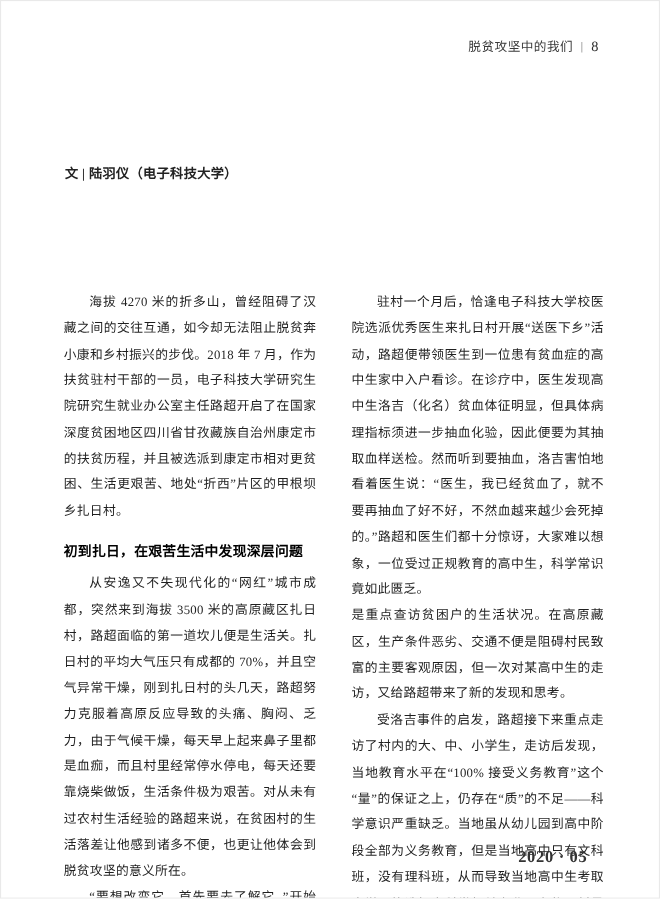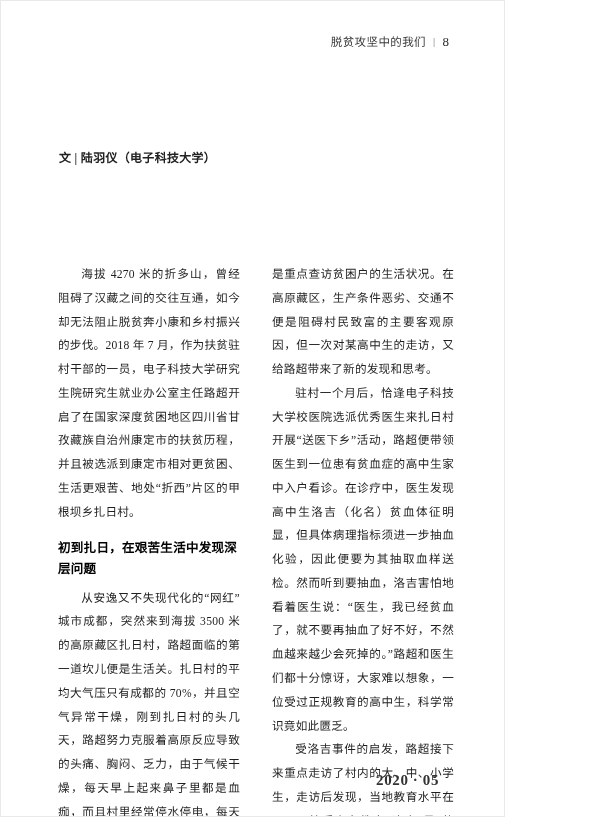--- a/index.html
+++ b/index.html
@@ -8,21 +8,21 @@
     padding: 0;
     background: #ffffff;
   }
   body {
     font-family: "Liberation Serif", "DejaVu Serif", serif;
     color: #1a1a1a;
   }
 
   .page {
     position: relative;
-    width: 505px;
+    width: 600px;
     height: 817px;
     box-sizing: border-box;
     background: #ffffff;
     border: 1px solid #e9e9e9;
     overflow: hidden;
   }
 
   
   .running-head {
     position: absolute;
@@ -148,22 +148,22 @@
   <div class="columns">
 
     <div class="col">
       <p class="body-para">海拔 4270 米的折多山，曾经阻碍了汉藏之间的交往互通，如今却无法阻止脱贫奔小康和乡村振兴的步伐。2018 年 7 月，作为扶贫驻村干部的一员，电子科技大学研究生院研究生就业办公室主任路超开启了在国家深度贫困地区四川省甘孜藏族自治州康定市的扶贫历程，并且被选派到康定市相对更贫困、生活更艰苦、地处“折西”片区的甲根坝乡扎日村。</p>
       <h2 class="section-heading">初到扎日，在艰苦生活中发现深层问题</h2>
       <p class="body-para">从安逸又不失现代化的“网红”城市成都，突然来到海拔 3500 米的高原藏区扎日村，路超面临的第一道坎儿便是生活关。扎日村的平均大气压只有成都的 70%，并且空气异常干燥，刚到扎日村的头几天，路超努力克服着高原反应导致的头痛、胸闷、乏力，由于气候干燥，每天早上起来鼻子里都是血痂，而且村里经常停水停电，每天还要靠烧柴做饭，生活条件极为艰苦。对从未有过农村生活经验的路超来说，在贫困村的生活落差让他感到诸多不便，也更让他体会到脱贫攻坚的意义所在。</p>
       <p class="body-para">“要想改变它，首先要去了解它。”开始驻村后，路超忍受着高原反应，立即开始走访各户村民，特别</p>
     </div>
 
     <div class="col">
+      <p class="body-para">驻村一个月后，恰逢电子科技大学校医院选派优秀医生来扎日村开展“送医下乡”活动，路超便带领医生到一位患有贫血症的高中生家中入户看诊。在诊疗中，医生发现高中生洛吉（化名）贫血体征明显，但具体病理指标须进一步抽血化验，因此便要为其抽取血样送检。然而听到要抽血，洛吉害怕地看着医生说：“医生，我已经贫血了，就不要再抽血了好不好，不然血越来越少会死掉的。”路超和医生们都十分惊讶，大家难以想象，一位受过正规教育的高中生，科学常识竟如此匮乏。</p>
       <p class="body-para no-indent">是重点查访贫困户的生活状况。在高原藏区，生产条件恶劣、交通不便是阻碍村民致富的主要客观原因，但一次对某高中生的走访，又给路超带来了新的发现和思考。</p>
-      <p class="body-para">驻村一个月后，恰逢电子科技大学校医院选派优秀医生来扎日村开展“送医下乡”活动，路超便带领医生到一位患有贫血症的高中生家中入户看诊。在诊疗中，医生发现高中生洛吉（化名）贫血体征明显，但具体病理指标须进一步抽血化验，因此便要为其抽取血样送检。然而听到要抽血，洛吉害怕地看着医生说：“医生，我已经贫血了，就不要再抽血了好不好，不然血越来越少会死掉的。”路超和医生们都十分惊讶，大家难以想象，一位受过正规教育的高中生，科学常识竟如此匮乏。</p>
       <p class="body-para">受洛吉事件的启发，路超接下来重点走访了村内的大、中、小学生，走访后发现，当地教育水平在“100% 接受义务教育”这个“量”的保证之上，仍存在“质”的不足——科学意识严重缺乏。当地虽从幼儿园到高中阶段全部为义务教育，但是当地高中只有文科班，没有理科班，从而导致当地高中生考取大学只能选择文科类相关专业。在扎日村虽然有 22 位大学生，但无一人是工程技术类相关专业，</p>
     </div>
 
   </div>
 
   <div class="footer">2020 · 05</div>
 
 </div>
 
 </body></html>

